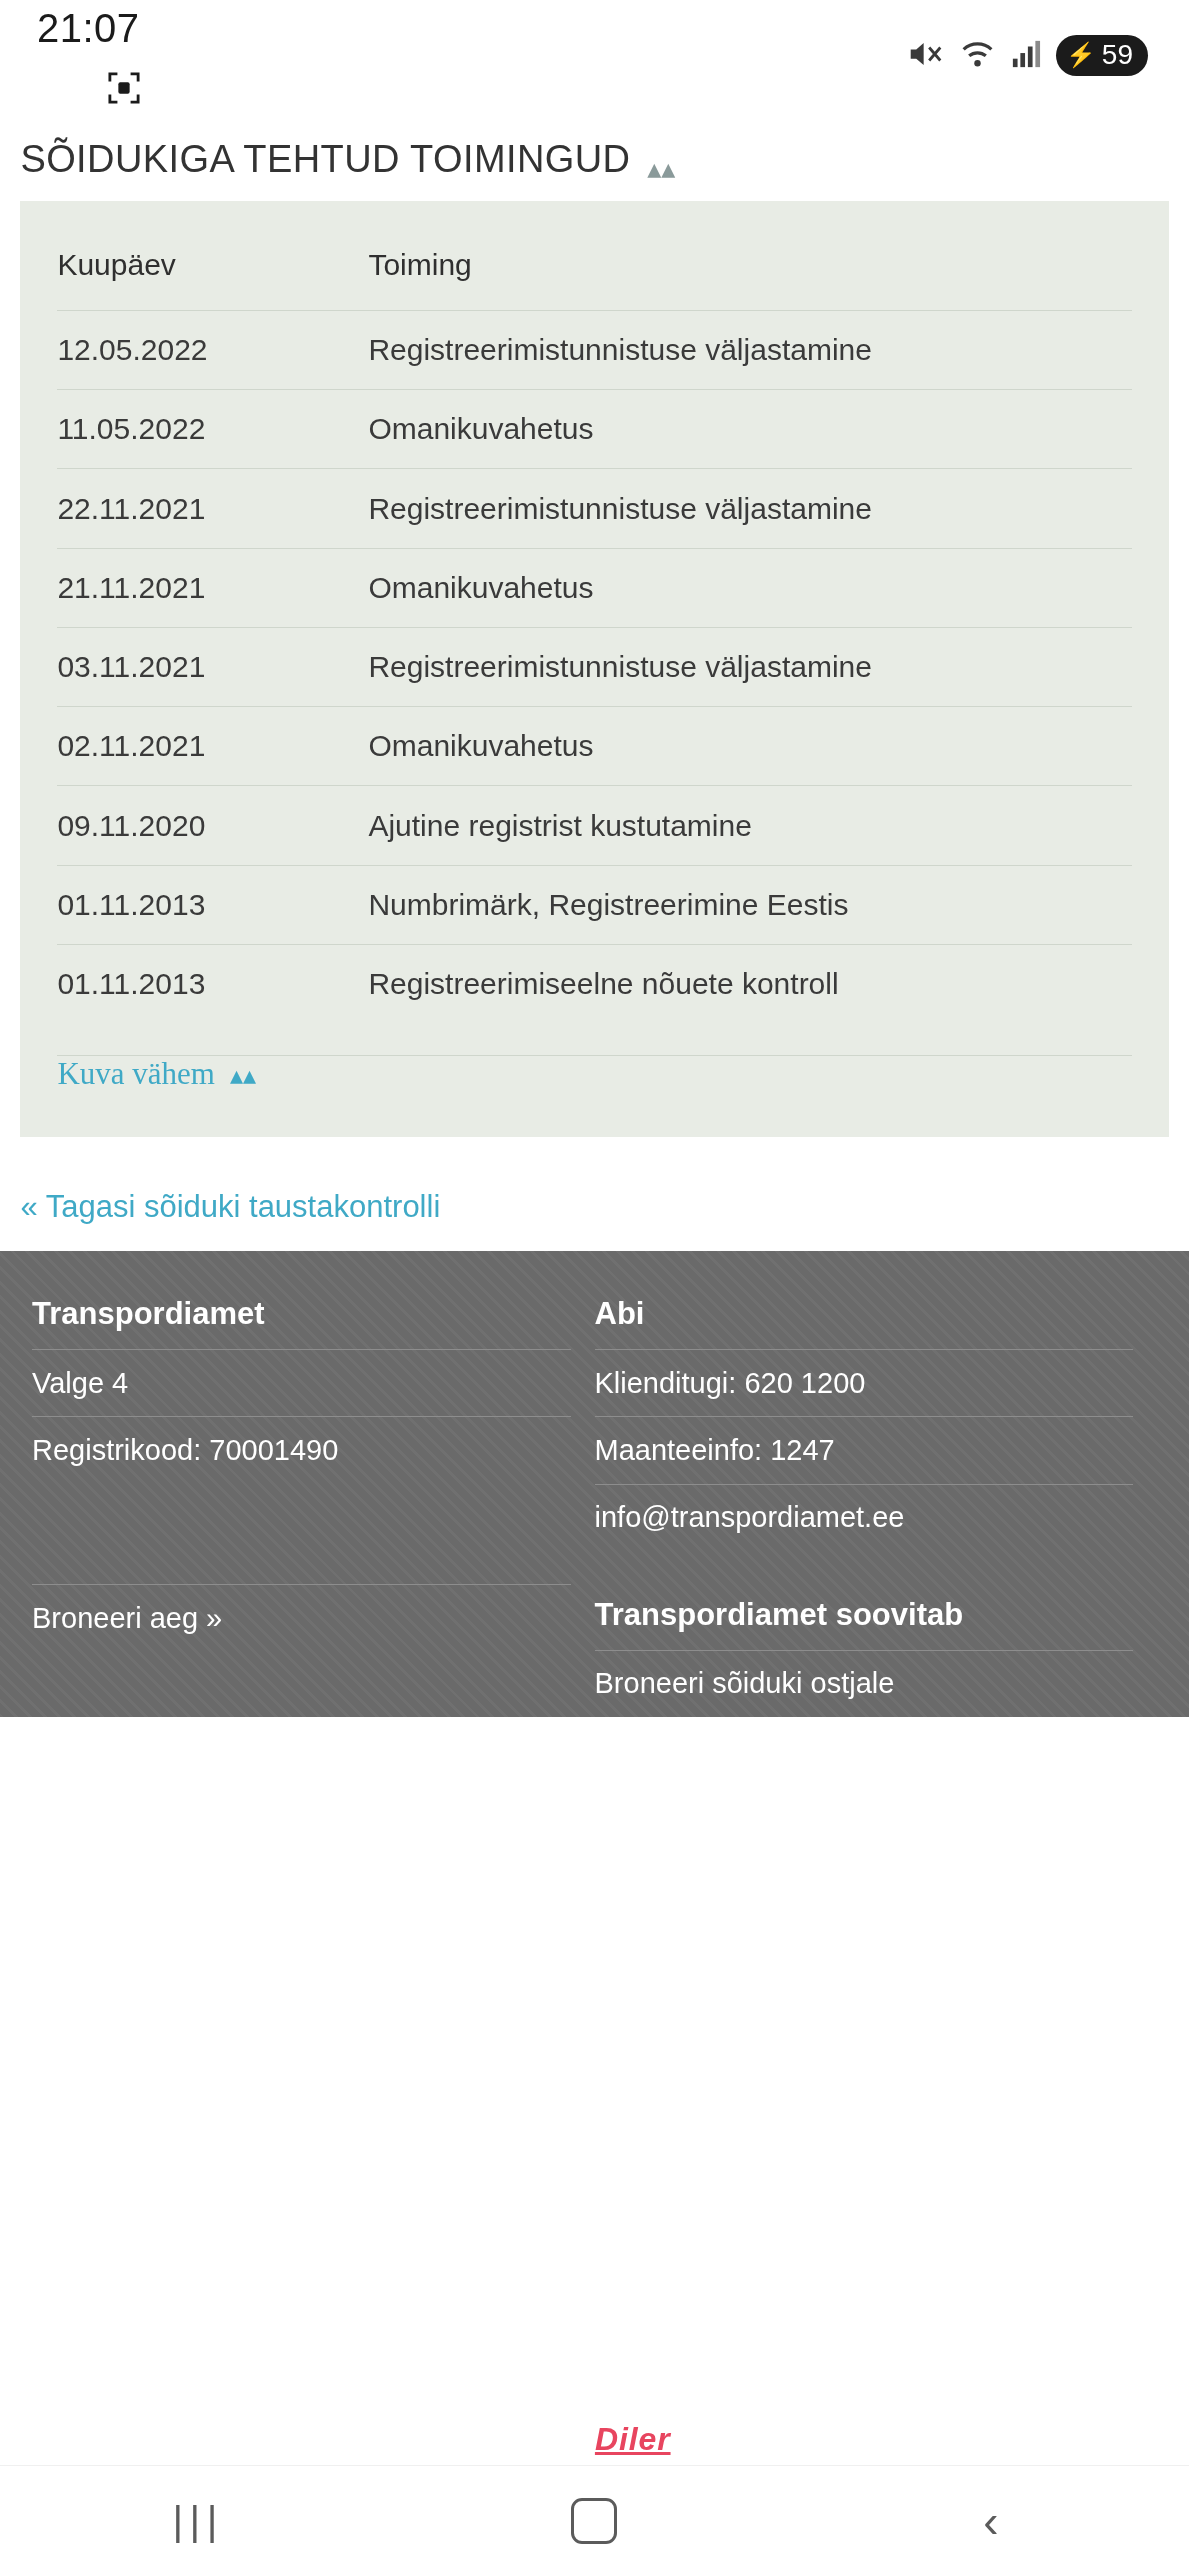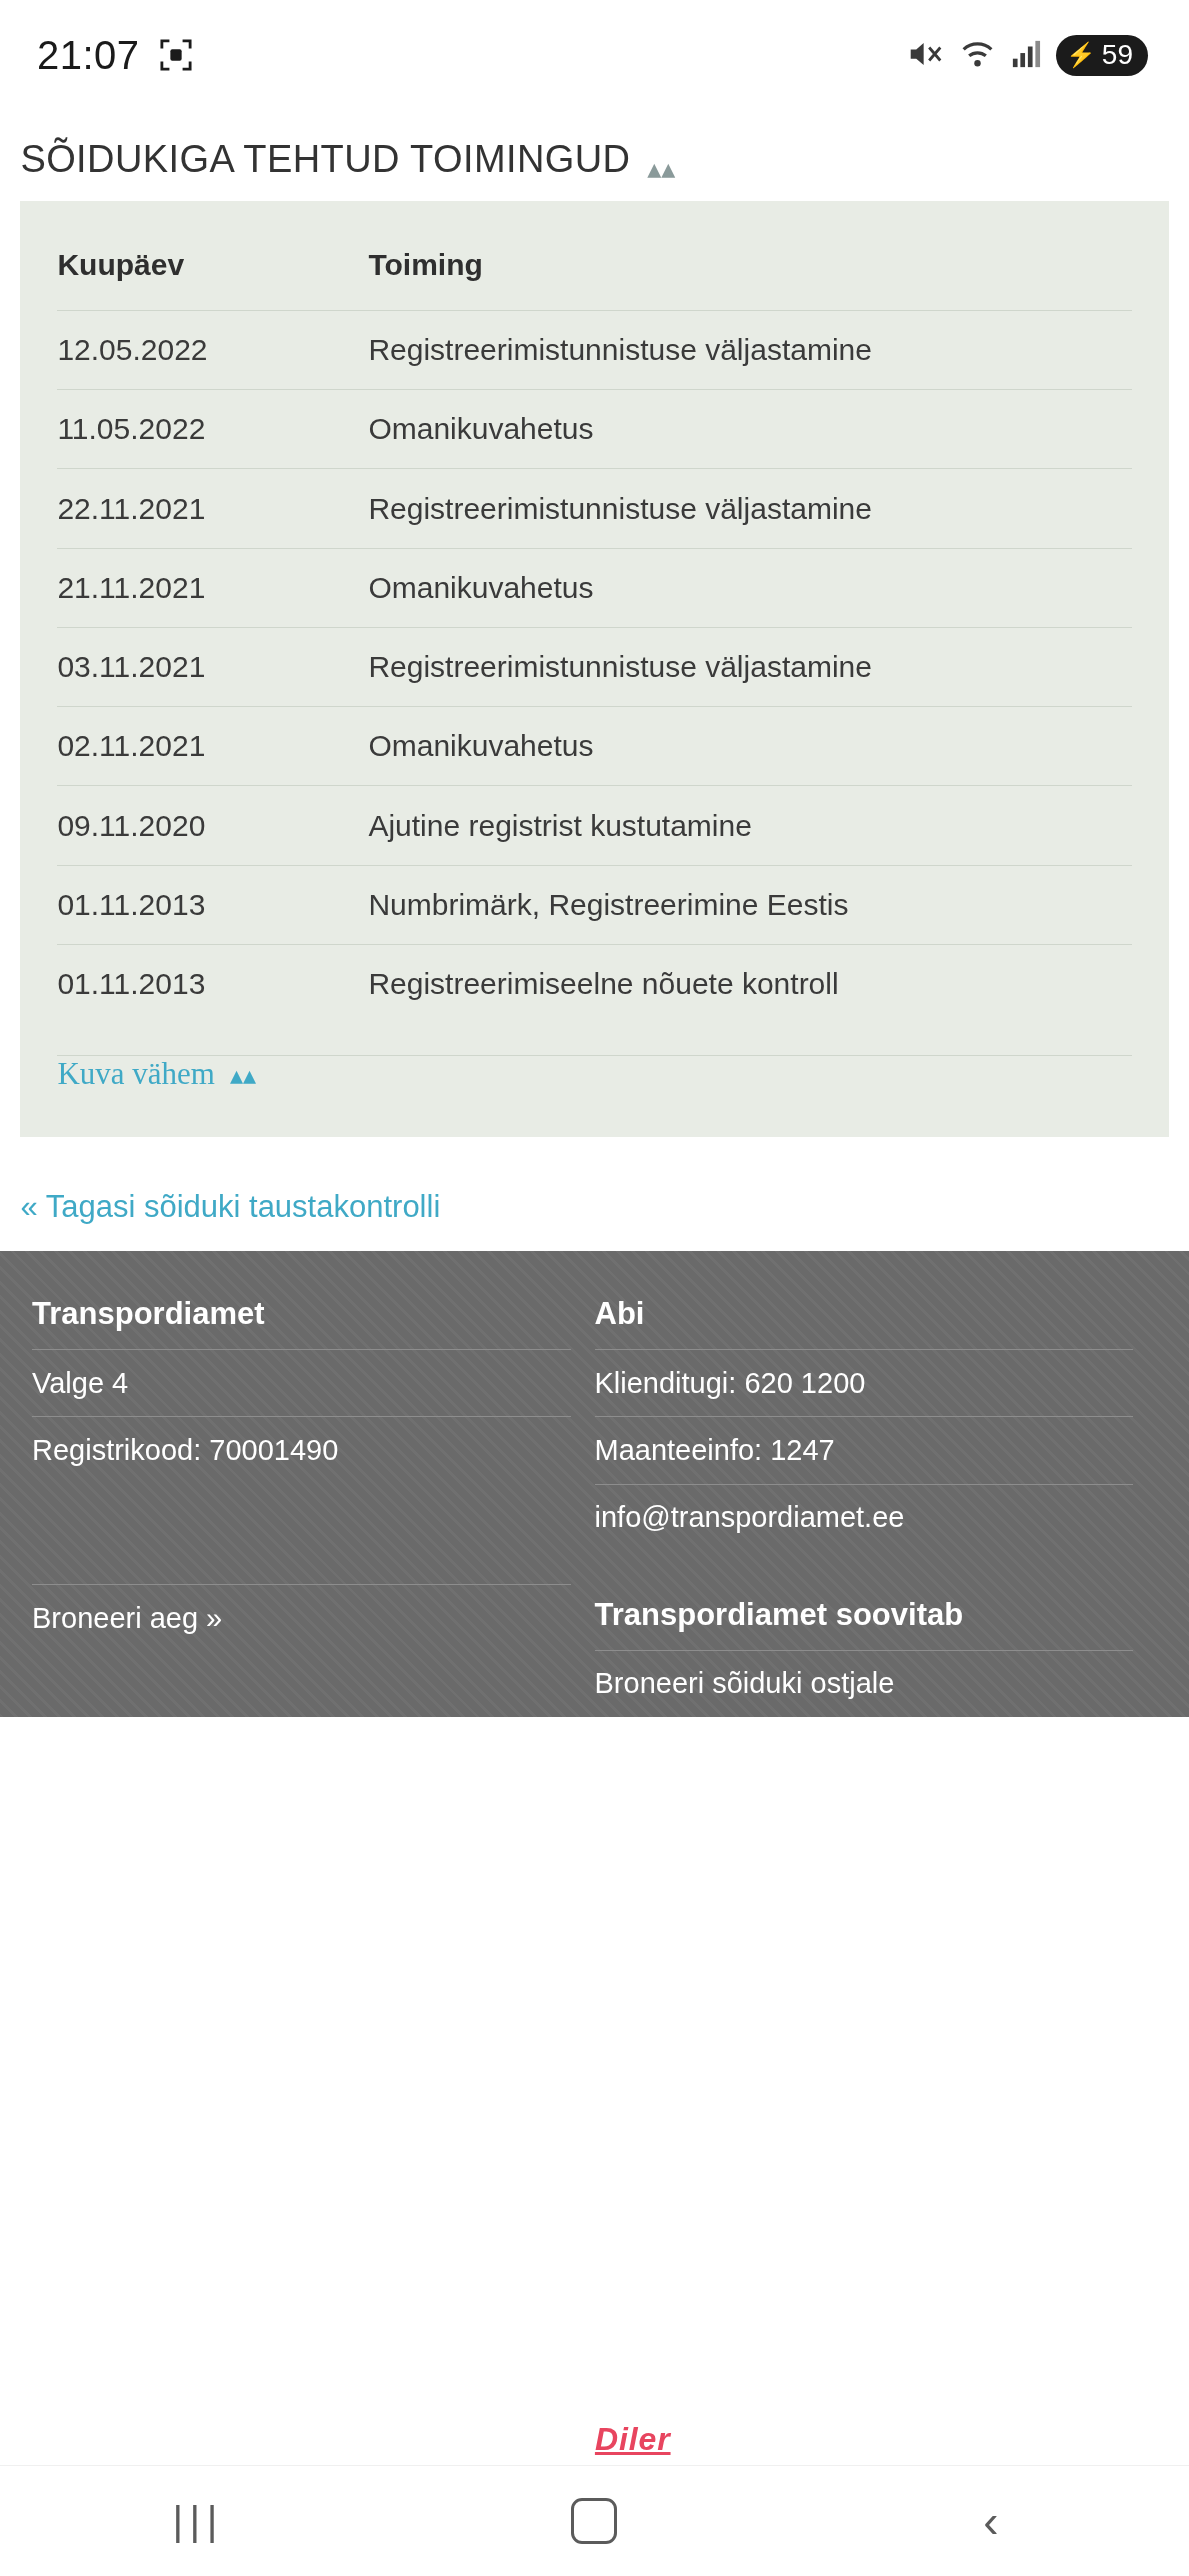--- a/index.html
+++ b/index.html
@@ -23,22 +23,23 @@
   .statusbar {
     height: 110px;
     display: flex;
     align-items: center;
     justify-content: space-between;
     padding: 0 41px 0 37px;
     flex: 0 0 auto;
   }
   .status-left {
     display: flex;
-    align-items: center;
+    align-items: flex-end;
     gap: 20.4px;
+    flex-direction: column;
   }
   .clock {
     font-size: 40px;
     color: #1b1b1b;
     letter-spacing: 0.5px;
   }
   .screenshot-icon {
     width: 32px; height: 32px;
     position: relative;
   }
@@ -93,21 +94,21 @@
     padding: 37px 37px 45px 37px;
   }
 
   table.ops {
     width: 100%;
     border-collapse: collapse;
   }
   table.ops th {
     text-align: left;
     font-size: 30px;
-    font-weight: bold;
+    font-weight: normal;
     color: #2f2f2f;
     padding: 9.3px 0 28px 0;
   }
   table.ops th.col-date { width: 311px; }
   table.ops td {
     font-size: 30px;
     color: #3a3a3a;
     padding: 20.4px 0 20.4px 0;
     border-top: 0.9px solid #cfd6cc;
     vertical-align: top;

